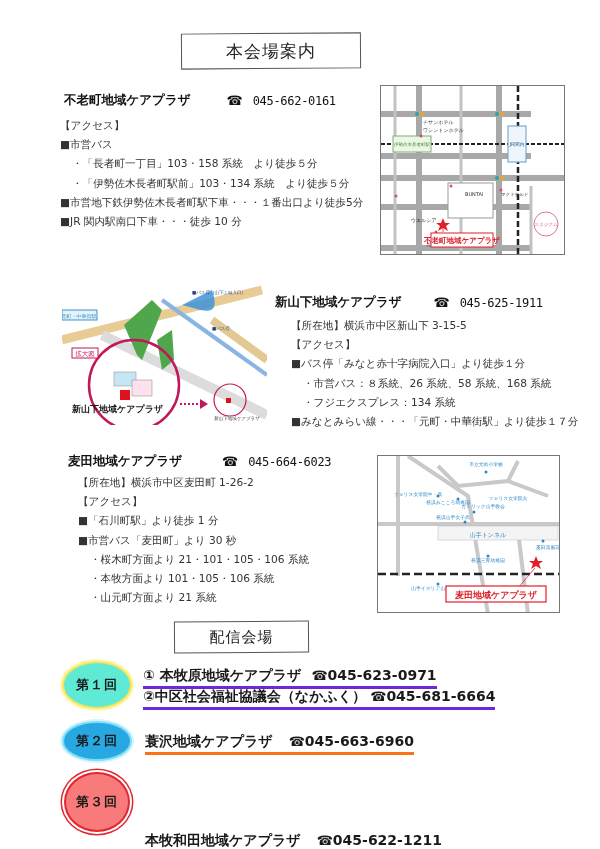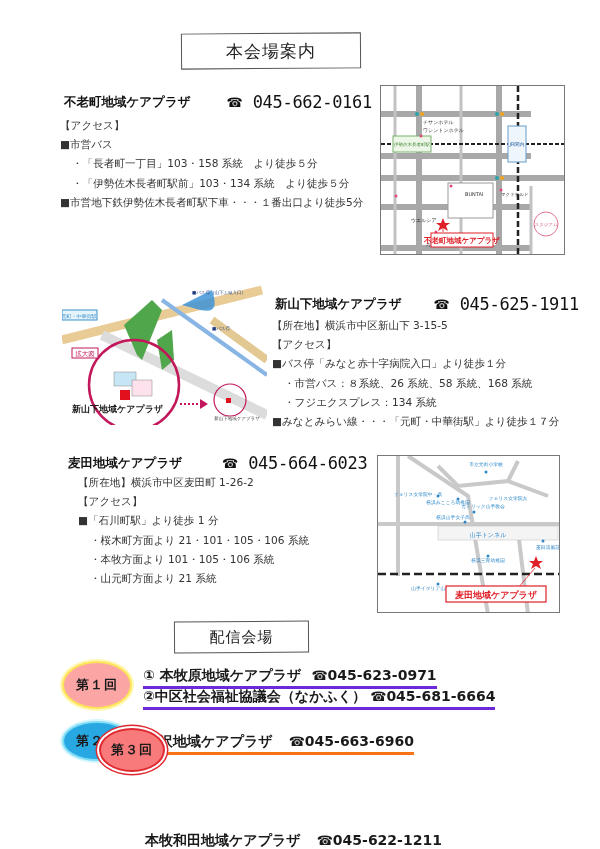--- a/index.html
+++ b/index.html
@@ -11,35 +11,35 @@
     display: flex; align-items: center; justify-content: center;
     font-size: 17px; color: #222; letter-spacing: 1px;
     transform: rotate(-0.4deg);
   }
   .title-box.main { left: 181px; top: 33px; width: 180px; height: 36px; }
   .title-box.sub { left: 174px; top: 621px; width: 135px; height: 32px; font-size: 15px; }
 
   .facility-head { position: absolute; font-size: 12.5px; font-weight: bold; color: #111; display: flex; align-items: center; white-space: nowrap; }
   .facility-head .name { font-weight: bold; }
   .facility-head .tel-icon { font-size: 13px; margin: 0 10px 0 0; }
-  .facility-head .tel { font-weight: normal; font-family: "DejaVu Sans Mono", "Liberation Mono", monospace; font-size: 17px; letter-spacing: -0.3px; }
+  .facility-head .tel { font-weight: normal; font-family: "DejaVu Sans Mono", "Liberation Mono", monospace; font-size: 12px; letter-spacing: -0.3px; }
 
   .info { position: absolute; font-size: 10.6px; line-height: 19.2px; color: #333; white-space: nowrap; }
   .info .line.sub { padding-left: 12px; }
 
   .map { position: absolute; overflow: hidden; background: #fff; }
   .map.boxed { border: 1.3px solid #777; }
   .badge {
     position: absolute; border-radius: 50%;
     display: flex; align-items: center; justify-content: center;
     font-size: 13px; font-weight: bold; color: #1a1a1a; letter-spacing: 1px;
   }
-  .badge.b1 { left: 64px; top: 663px; width: 66px; height: 44px; background: #fca5a5; box-shadow: 0 0 0 2px #fde55a, 0 0 0 4px #fff7b3; }
+  .badge.b1 { left: 64px; top: 663px; width: 66px; height: 44px; background: #5eead4; box-shadow: 0 0 0 2px #fde55a, 0 0 0 4px #fff7b3; }
   .badge.b2 { left: 64px; top: 723px; width: 66px; height: 36px; background: #27a8e3; box-shadow: 0 0 0 2px #7fdcf6, 0 0 0 4px #d3f5fd; }
-  .badge.b3 { left: 64px; top: 728px; width: 66px; height: 44px; background: #f97a7a; border: 2px solid #e02830; box-shadow: 0 0 0 2px #fff, 0 0 0 3.5px #e02830; margin-left: 35px; }
+  .badge.b3 { left: 64px; top: 772px; width: 66px; height: 60px; background: #f97a7a; border: 2px solid #e02830; box-shadow: 0 0 0 2px #fff, 0 0 0 3.5px #e02830; }
 
   .venue-line { position: absolute; font-size: 14px; font-weight: bold; color: #1a1a1a; white-space: nowrap; padding-bottom: 1px; }
   .venue-line .phone-icon { font-size: 13px; margin-left: 10px; }
   .venue-line.u-yellow { border-bottom: 3px solid #6d28d9; }
   .venue-line.u-blue { border-bottom: 3px solid #f97316; }
   .venue-line.u-red { border-bottom: 3px solid #d8525c; margin-top: 48px; }
 </style>
 </head>
 <body>
 
@@ -51,20 +51,21 @@
   <span class="name" style="margin-right:36px;">不老町地域ケアプラザ</span>
   <span class="tel-icon">☎</span>
   <span class="tel">045-662-0161</span>
 </div>
 <div class="info" style="left:60px; top:116px;">
   <div class="line">【アクセス】</div>
   <div class="line">■市営バス</div>
   <div class="line sub">・「長者町一丁目」103・158 系統　より徒歩５分</div>
   <div class="line sub">・「伊勢佐木長者町駅前」103・134 系統　より徒歩５分</div>
   <div class="line">■市営地下鉄伊勢佐木長者町駅下車・・・１番出口より徒歩5分</div>
+  <div class="line">■JR 関内駅南口下車・・・徒歩 10 分</div>
 </div>
 
 <div class="map boxed" style="left:380px; top:85px; width:185px; height:170px;">
   <svg width="185" height="170" viewBox="0 0 185 170">
     <g stroke="#a8a8a8" stroke-width="6">
       <line x1="0" y1="28" x2="150" y2="28"></line>
       <line x1="0" y1="70" x2="150" y2="70"></line>
       <line x1="0" y1="92" x2="185" y2="92"></line>
       <line x1="0" y1="121" x2="150" y2="121"></line>
       <line x1="0" y1="162" x2="150" y2="162"></line>
@@ -139,38 +140,39 @@
     <text x="130" y="14" font-size="4.5" fill="#1f3b80">■バス停（山下ふ頭入口）</text>
     <text x="150" y="50" font-size="4.5" fill="#1f3b80">■バス停</text>
   </svg>
 </div>
 
 <div class="facility-head" style="left:275px; top:294px;">
   <span class="name" style="margin-right:32px;">新山下地域ケアプラザ</span>
   <span class="tel-icon">☎</span>
   <span class="tel">045-625-1911</span>
 </div>
-<div class="info" style="left:272px; top:316px;">
+<div class="info" style="left:291px; top:316px;">
   <div class="line">【所在地】横浜市中区新山下 3-15-5</div>
   <div class="line">【アクセス】</div>
   <div class="line">■バス停「みなと赤十字病院入口」より徒歩１分</div>
   <div class="line sub">・市営バス：８系統、26 系統、58 系統、168 系統</div>
   <div class="line sub">・フジエクスプレス：134 系統</div>
   <div class="line">■みなとみらい線・・・「元町・中華街駅」より徒歩１７分</div>
 </div>
 
 <div class="facility-head" style="left:68px; top:453px;">
   <span class="name" style="margin-right:40px;">麦田地域ケアプラザ</span>
   <span class="tel-icon">☎</span>
   <span class="tel">045-664-6023</span>
 </div>
 <div class="info" style="left:78px; top:473px;">
   <div class="line">【所在地】横浜市中区麦田町 1-26-2</div>
   <div class="line">【アクセス】</div>
   <div class="line">■「石川町駅」より徒歩 1 分</div>
+  <div class="line">■市営バス「麦田町」より 30 秒</div>
   <div class="line sub">・桜木町方面より 21・101・105・106 系統</div>
   <div class="line sub">・本牧方面より 101・105・106 系統</div>
   <div class="line sub">・山元町方面より 21 系統</div>
 </div>
 
 <div class="map boxed" style="left:377px; top:455px; width:183px; height:158px;">
   <svg width="183" height="158" viewBox="0 0 183 158">
     <g stroke="#c9c9c9" stroke-width="4" fill="none">
       <line x1="0" y1="68" x2="183" y2="68"></line>
       <path d="M20,0 L20,120"></path>

